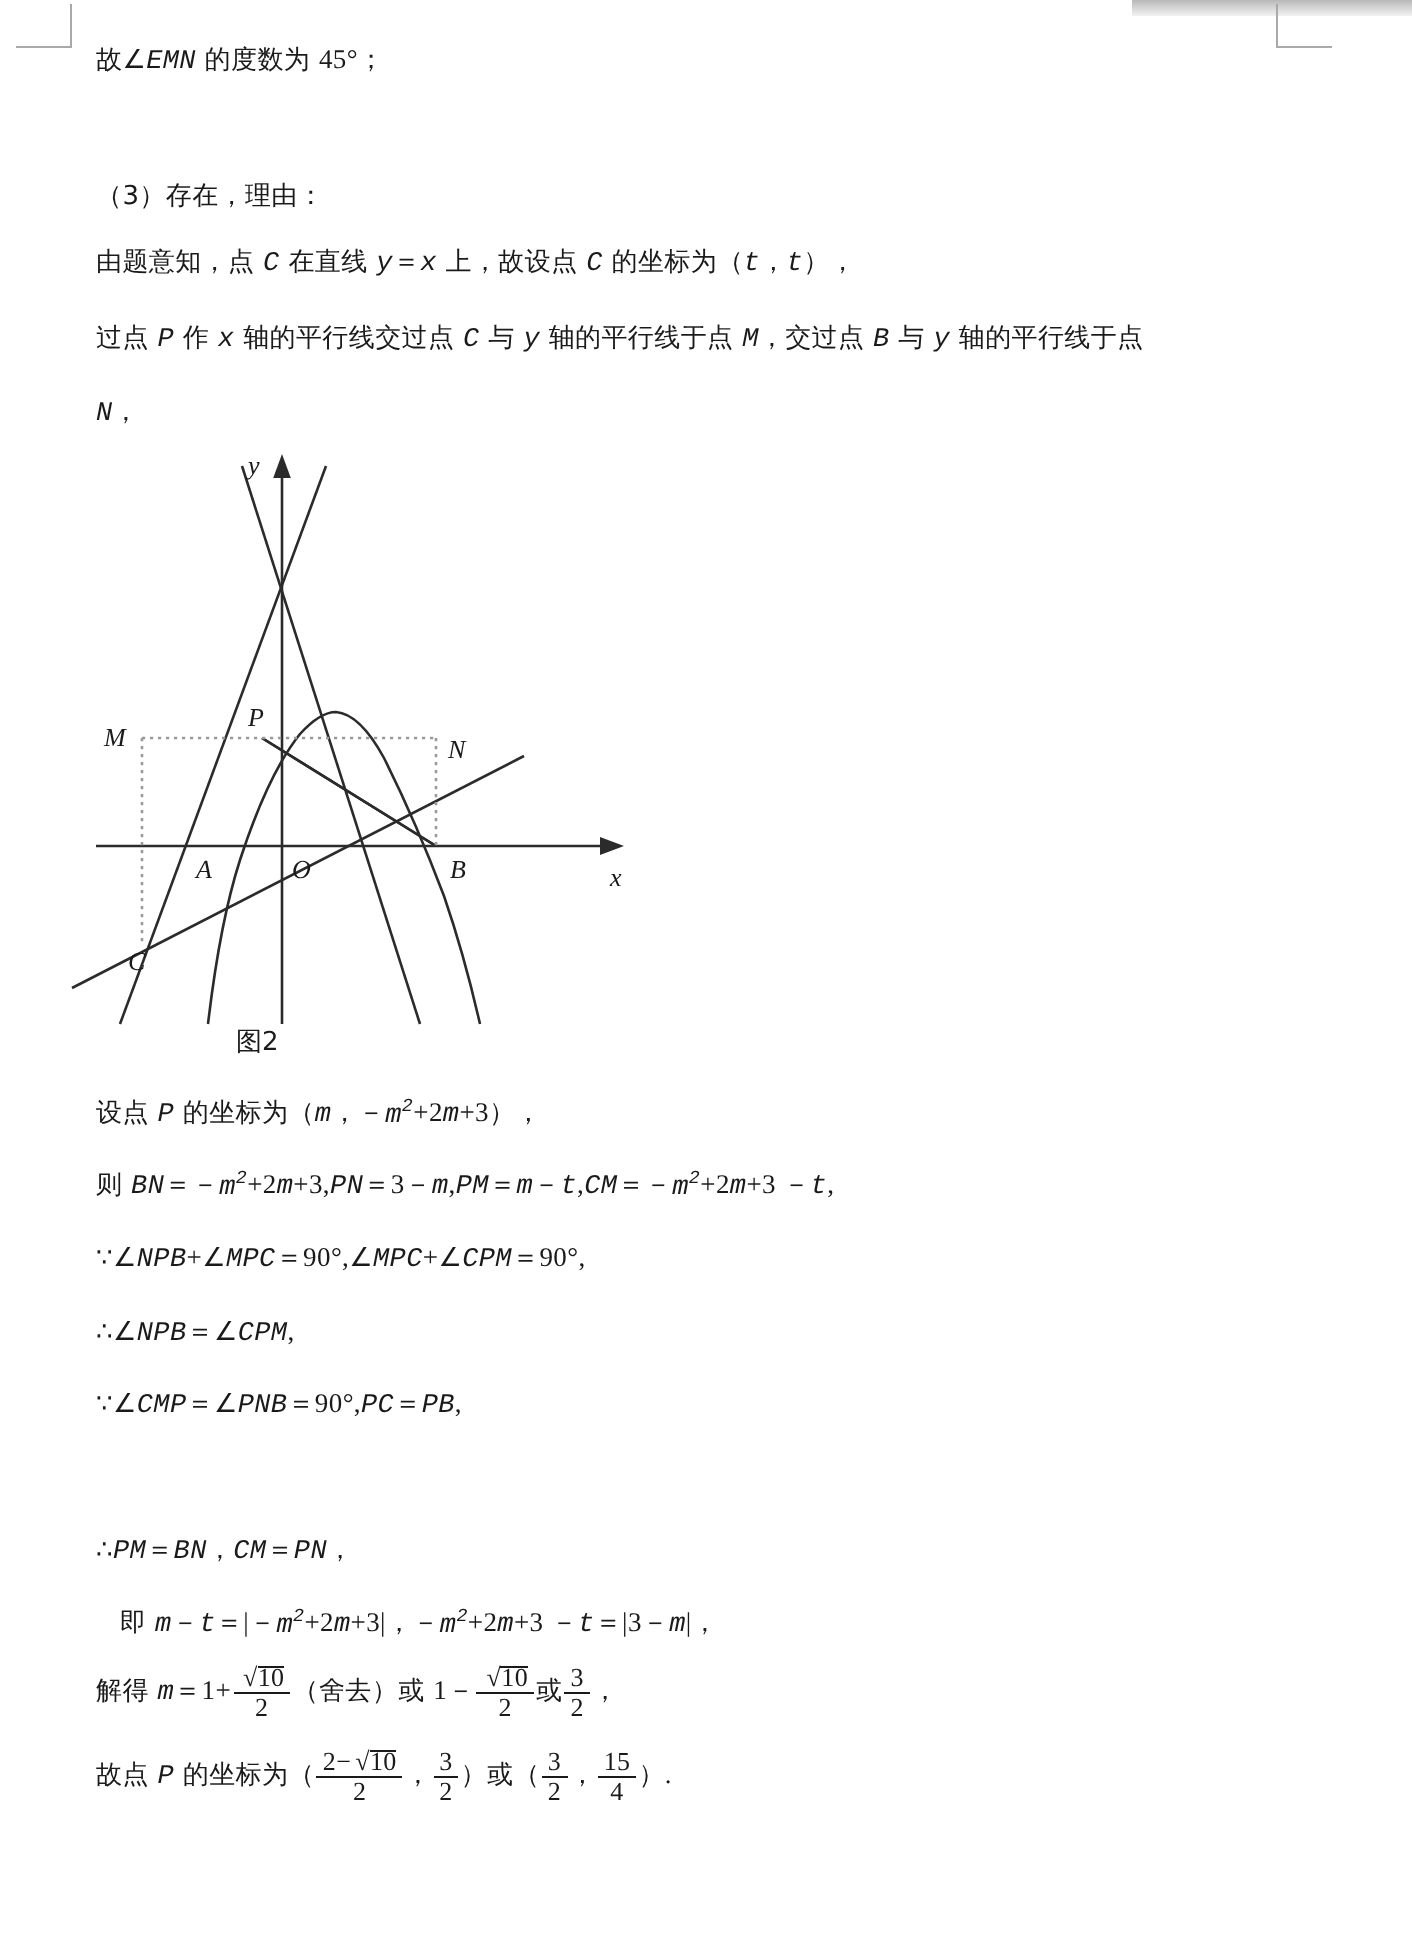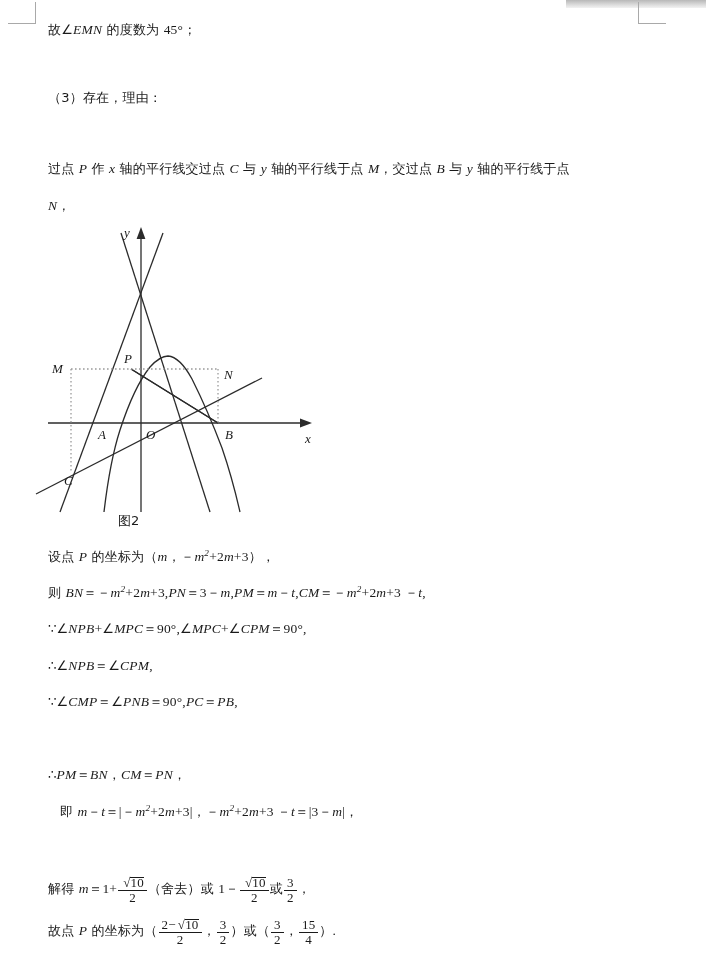--- a/index.html
+++ b/index.html
@@ -15,30 +15,30 @@
     background:linear-gradient(180deg,#b8b8b8 0%,#d9d9d9 55%,#f2f2f2 100%);}
   .crop{position:absolute;width:28px;height:22px;}
   .crop i{position:absolute;background:#a9a9a9;display:block;}
   .crop.tl i.h{left:0;top:21px;width:28px;height:1px;}
   .crop.tl i.v{left:27px;top:0;width:1px;height:22px;}
   .crop.tr i.h{left:0;top:21px;width:28px;height:1px;}
   .crop.tr i.v{left:0;top:0;width:1px;height:22px;}
 
   .line{position:absolute;white-space:nowrap;font-size:13.5px;letter-spacing:.2px;}
   .cn{font-family:"DejaVu Sans","Liberation Sans",sans-serif;font-size:13px;}
-  .mi{font-style:italic;font-family:Liberation Serif, serif;}
+  .mi{font-style:italic;font-family:Liberation Mono, monospace;}
   .mr{font-family:"Liberation Serif","DejaVu Serif",serif;}
   sup{font-size:.68em;vertical-align:super;}
 
   
   .frac{display:inline-block;vertical-align:-0.62em;text-align:center;
         font-family:"Liberation Serif","DejaVu Serif",serif;line-height:1.06;margin:0 1px;}
   .frac .num{display:block;padding:0 3px;font-size:13px;}
   .frac .den{display:block;border-top:1px solid #1a1a1a;padding:0 3px;font-size:13px;}
-  .rad{display:inline-block;position:relative;padding-left:2px;margin-top:44px;}
+  .rad{display:inline-block;position:relative;padding-left:2px;}
   .rad .sq{font-size:13px;}
   .rad .bar{position:absolute;left:9px;right:0;top:1px;height:1px;background:#1a1a1a;}
 
   
   .fig{position:absolute;left:0px;top:215px;width:360px;height:320px;}
   .fig svg{display:block;}
   .figcap{position:absolute;left:118px;top:512px;font-size:13px;}
   .figcap .c2{font-family:"DejaVu Sans","Liberation Sans",sans-serif;}
   .lbl{position:absolute;font-style:italic;font-size:13px;
        font-family:"Liberation Serif","DejaVu Serif",serif;}
@@ -59,20 +59,23 @@
     </div>
 
   <div class="line" style="left:48px;top:21px;">
     <span class="cn">故</span><span class="cn">∠</span><span class="mi">EMN</span><span class="cn"> 的度数为 </span><span class="mr">45°</span><span class="cn">；</span>
   </div>
 
   <div class="line" style="left:48px;top:89px;">
     <span class="cn">（3）</span><span class="cn">存在，理由：</span>
   </div>
 
+  <div class="line" style="left:48px;top:122px;">
+    <span class="cn">由题意知，点 </span><span class="mi">C</span><span class="cn"> 在直线 </span><span class="mi">y</span><span class="mr">＝</span><span class="mi">x</span><span class="cn"> 上，故设点 </span><span class="mi">C</span><span class="cn"> 的坐标为（</span><span class="mi">t</span><span class="cn">，</span><span class="mi">t</span><span class="cn">），</span>
+  </div>
 
   <div class="line" style="left:48px;top:160px;">
     <span class="cn">过点 </span><span class="mi">P</span><span class="cn"> 作 </span><span class="mi">x</span><span class="cn"> 轴的平行线交过点 </span><span class="mi">C</span><span class="cn"> 与 </span><span class="mi">y</span><span class="cn"> 轴的平行线于点 </span><span class="mi">M</span><span class="cn">，交过点 </span><span class="mi">B</span><span class="cn"> 与 </span><span class="mi">y</span><span class="cn"> 轴的平行线于点</span>
   </div>
 
   <div class="line" style="left:48px;top:197px;">
     <span class="mi">N</span><span class="cn">，</span>
   </div>
 
   <div class="fig">

